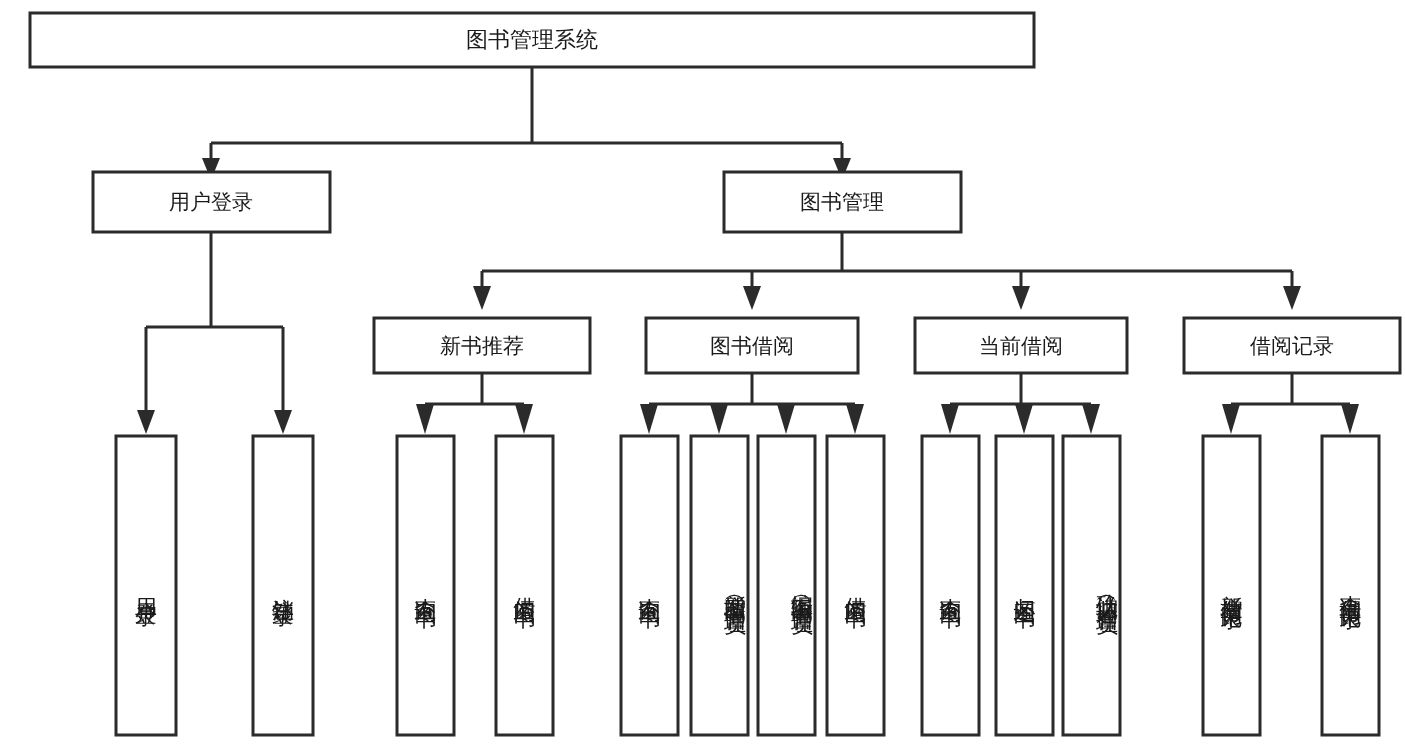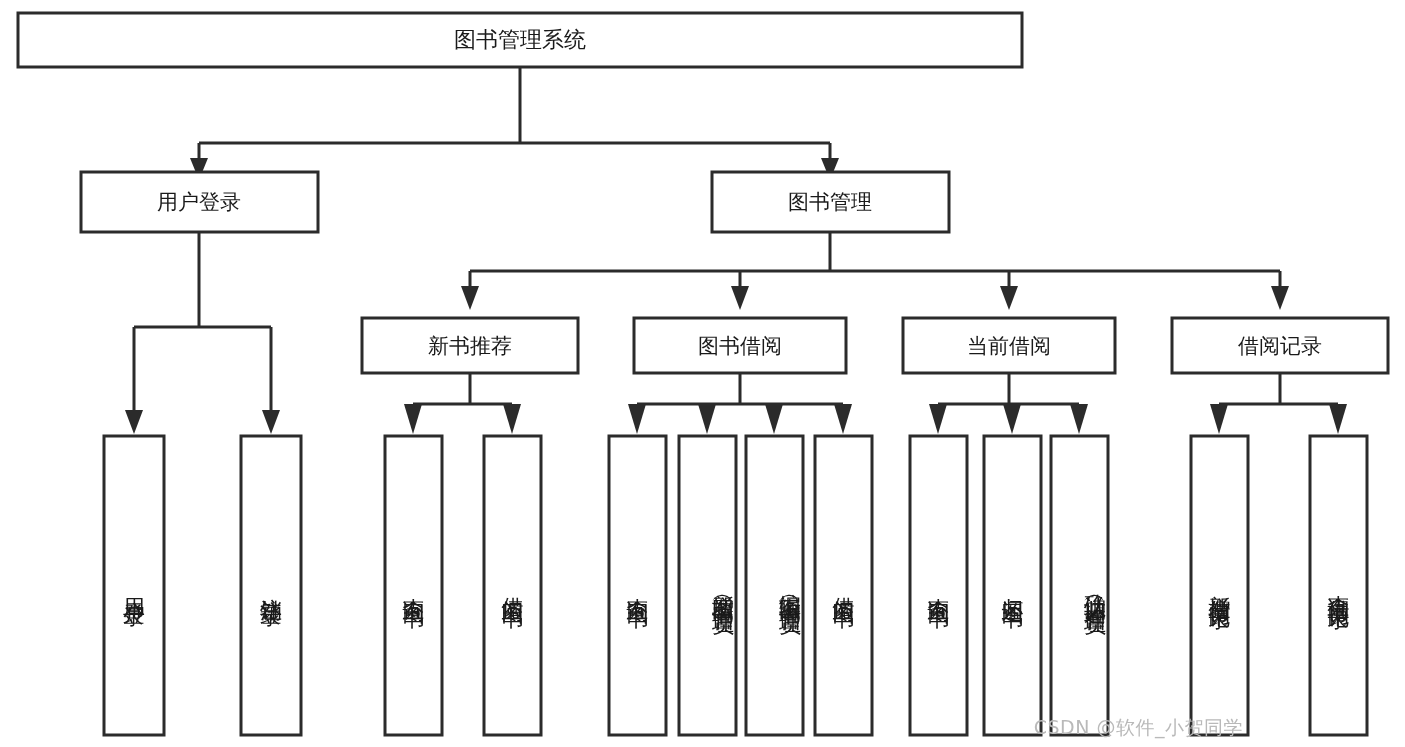--- a/index.html
+++ b/index.html
@@ -11,20 +11,21 @@
     width: 1405px;
     height: 747px;
     font-family: "DejaVu Sans", "Liberation Sans", sans-serif;
     overflow: hidden;
   }
   #diagram-root {
     position: relative;
     width: 1255px;
     height: 747px;
     background: #ffffff;
+    margin-left: 12px;
   }
   svg.tree-canvas {
     position: absolute;
     left: 0;
     top: 0;
     width: 1405px;
     height: 747px;
     display: block;
   }
   .node-box {
@@ -184,15 +185,14 @@
   <div class="leaf-label-wrap" style="left:609px; top:436px; width:57px; height:299px;">查询图书</div>
   <div class="leaf-label-wrap" style="left:679px; top:436px; width:57px; height:299px; align-items:flex-start; padding-top:8px; box-sizing:border-box;">新增图书（管理员）</div>
   <div class="leaf-label-wrap" style="left:746px; top:436px; width:57px; height:299px; align-items:flex-start; padding-top:8px; box-sizing:border-box;">编辑图书（管理员）</div>
   <div class="leaf-label-wrap" style="left:815px; top:436px; width:57px; height:299px;">借阅图书</div>
   <div class="leaf-label-wrap" style="left:910px; top:436px; width:57px; height:299px;">查询图书</div>
   <div class="leaf-label-wrap" style="left:984px; top:436px; width:57px; height:299px;">归还图书</div>
   <div class="leaf-label-wrap" style="left:1051px; top:436px; width:57px; height:299px; align-items:flex-start; padding-top:8px; box-sizing:border-box;">确认归还（管理员）</div>
   <div class="leaf-label-wrap" style="left:1191px; top:436px; width:57px; height:299px;">新增借阅记录</div>
   <div class="leaf-label-wrap" style="left:1310px; top:436px; width:57px; height:299px;">查询借阅记录</div>
 
-  <div class="watermark">CSDN @软件_小贺同学</div>
 
 </div>
 
 </body></html>

